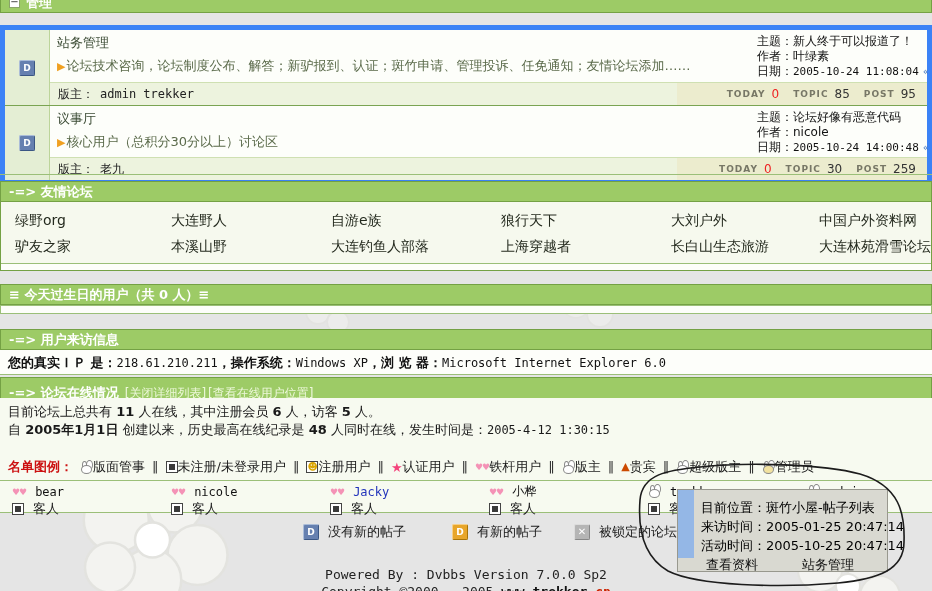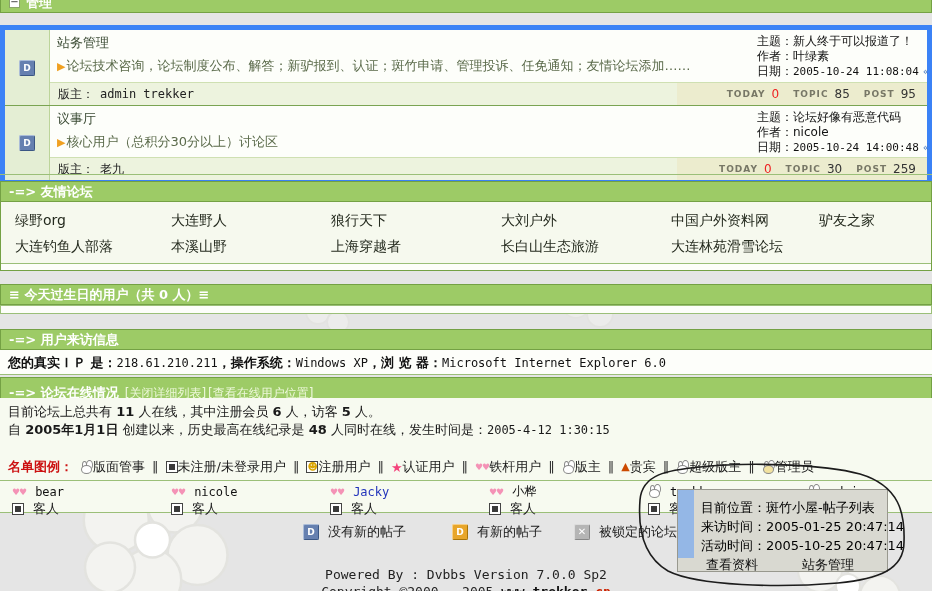--- a/index.html
+++ b/index.html
@@ -251,26 +251,27 @@
 
   <div class="hline z1" style="top:174px"></div>
 
   <div class="abs friends z1">
     <div class="gbar friends-head">
       <span>-=&gt; 友情论坛</span>
     </div>
     <div class="friends-body">
       <span class="flink">绿野org</span>
       <span class="flink">大连野人</span>
+      <span class="flink">自游e族</span>
       <span class="flink">狼行天下</span>
       <span class="flink">大刘户外</span>
       <span class="flink">中国户外资料网</span>
       <span class="flink">驴友之家</span>
+      <span class="flink">本溪山野</span>
       <span class="flink">大连钓鱼人部落</span>
-      <span class="flink">本溪山野</span>
       <span class="flink">上海穿越者</span>
       <span class="flink">长白山生态旅游</span>
       <span class="flink">大连林苑滑雪论坛</span>
     </div>
     <div class="friends-strip"></div>
   </div>
 
   <div class="abs gbar bday-bar z1">
     <span>≡ 今天过生日的用户（共 0 人）≡</span>
   </div>

